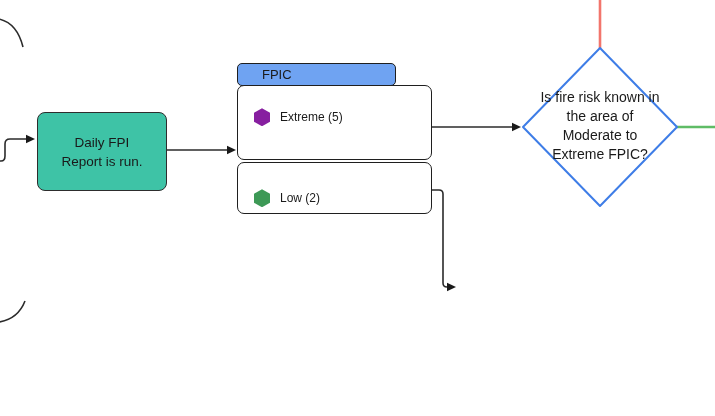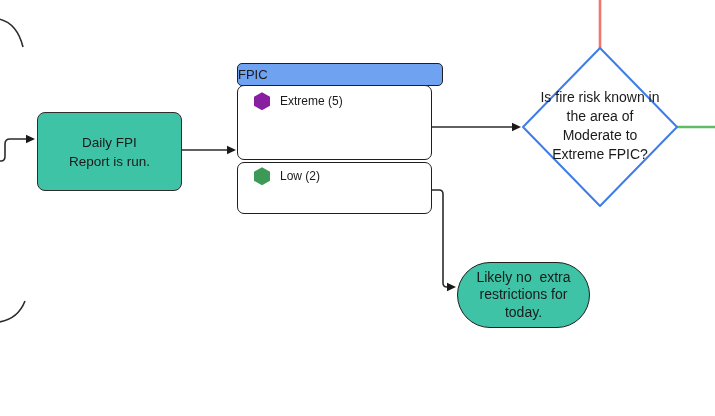--- a/index.html
+++ b/index.html
@@ -11,57 +11,58 @@
     overflow: hidden;
     font-family: "Liberation Sans", sans-serif;
     color: #1a1a1a;
   }
   svg.overlay { position: absolute; left: 0; top: 0; }
 
   
   .node-box {
     position: absolute;
     left: 37px; top: 112px;
-    width: 145px; height: 79px;
+    width: 130px; height: 79px;
     border: 1.7px solid #2d2d2d;
     border-radius: 8px;
     box-sizing: border-box;
     display: flex; align-items: center; justify-content: center;
     text-align: center;
     font-size: 13.5px; line-height: 19px;
     white-space: pre-wrap;
   }
 
   
   .legend-header {
     position: absolute;
     left: 237px; top: 63px;
-    width: 206px; height: 23px;
+    width: 159px; height: 23px;
     border: 1.6px solid #1f1f1f;
     border-radius: 5px;
     box-sizing: border-box;
     display: flex; align-items: center;
-    padding-left: 0;
+    padding-left: 24px;
     font-size: 13px;
   }
   .legend-group {
     position: absolute;
     left: 237px;
     width: 195px;
     background: #ffffff;
     border: 1.6px solid #1f1f1f;
     border-radius: 7px;
     box-sizing: border-box;
   }
   .legend-group.g1 { top: 85px; height: 75px; padding-top: 3px; }
-  .legend-group.g2 { top: 162px; height: 52px; padding-top: 1px; text-align: center; }
+  .legend-group.g2 { top: 162px; height: 52px; padding-top: 7px; text-align: center; }
   .legend-row {
     height: 24.5px;
     display: flex; align-items: center;
     padding-left: 16px;
+    margin-top: 16px;
   }
   .hex {
     width: 16px; height: 18px; flex: none;
     clip-path: polygon(50% 0%, 100% 25%, 100% 75%, 50% 100%, 0% 75%, 0% 25%);
   }
   .legend-label { margin-left: 10px; font-size: 12px; }
 
   
   .diamond-label {
     position: absolute;
@@ -136,19 +137,14 @@
       <span class="hex" style="background-color: rgb(61, 153, 86);"></span>
       <span class="legend-label">Low (2)</span>
     </div>
   </div>
 
   <div class="diamond-label">Is fire risk known in
 the area of
 Moderate to
 Extreme FPIC?</div>
 
-  <div class="terminator" style="background-color: rgb(62, 195, 166);">
-    <span>Likely no  extra
-restrictions for
-today.</span>
-  </div>
 
 </div>
 
 </body></html>

